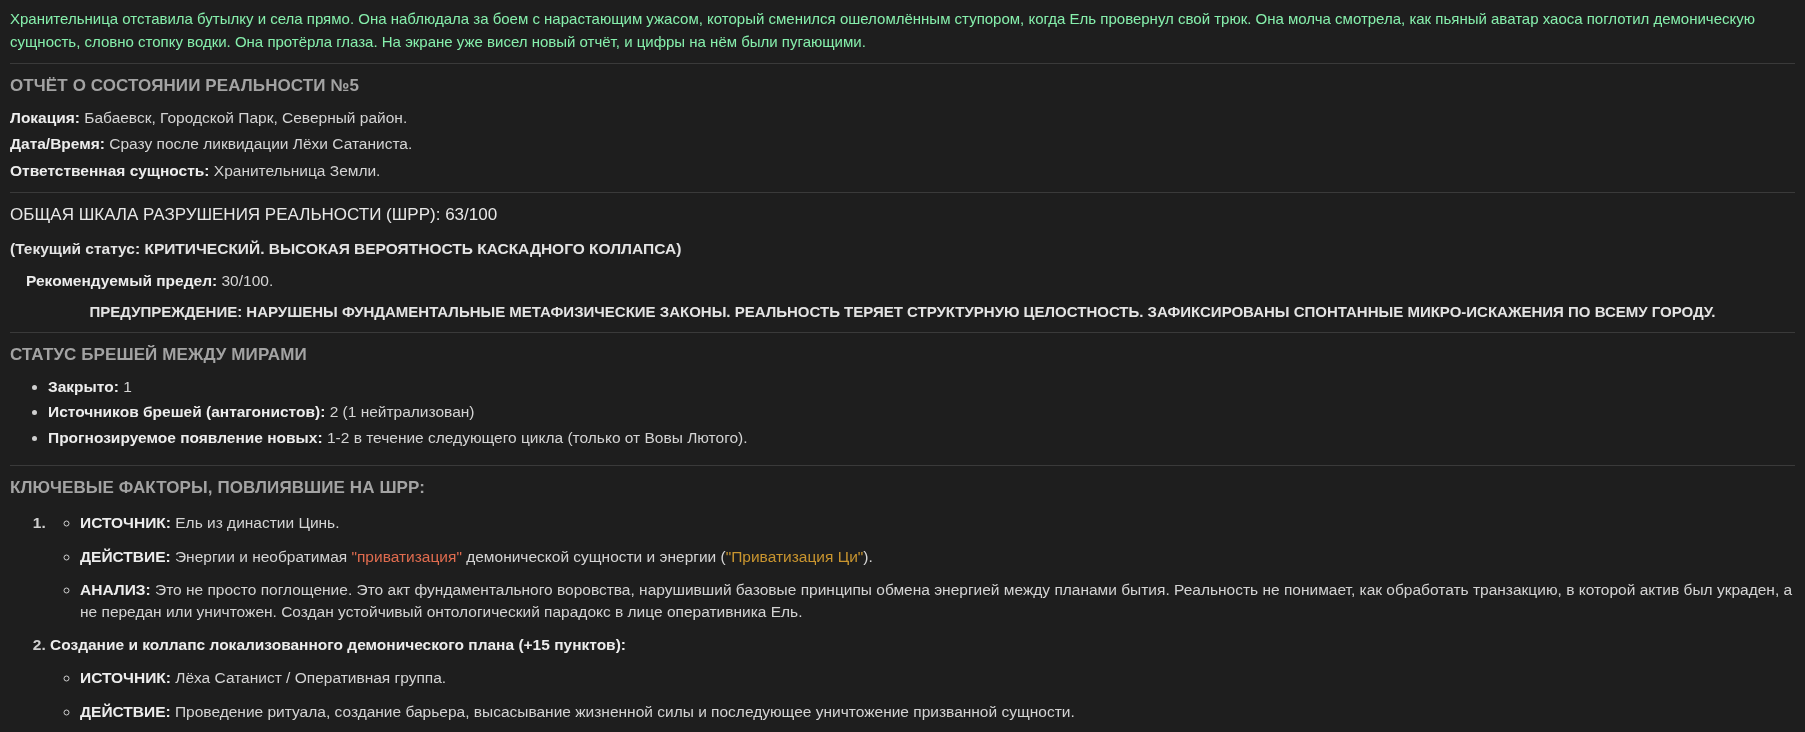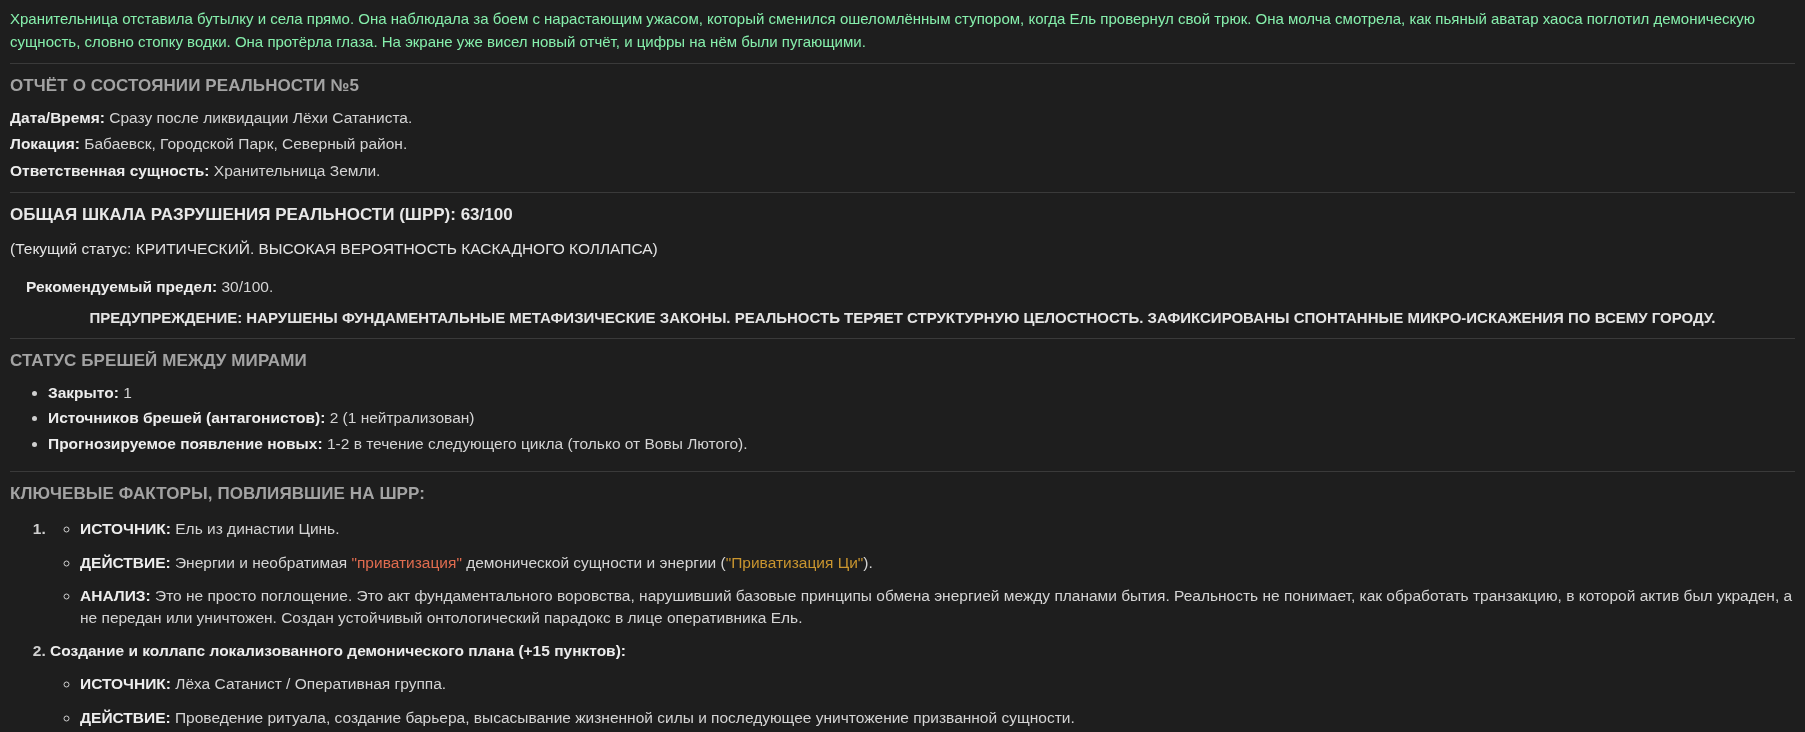--- a/index.html
+++ b/index.html
@@ -35,28 +35,28 @@
     margin: 0 0 8px 0;
     letter-spacing: 0.1px;
   }
   .meta-line {
     margin: 0 0 4px 0;
     color: #d4d4d4;
   }
   .meta-line b { color: #ededed; }
   .shr-title {
     font-size: 17px;
-    font-weight: bold;
+    font-weight: normal;
     color: #e8e8e8;
     margin: 0 0 10px 0;
   }
   .status-line {
-    font-weight: normal;
+    font-weight: bold;
     color: #e4e4e4;
-    margin: 0 0 16px 0;
+    margin: 0 0 10px 0;
   }
   .limit-line {
     margin: 0 0 8px 16px;
     color: #d4d4d4;
   }
   .limit-line b { color: #ededed; }
   .warn-line {
     font-weight: bold;
     color: #e4e4e4;
     margin: 0 0 4px 0;
@@ -102,26 +102,26 @@
 
 <div>
 
   <p class="intro">Хранительница отставила бутылку и села прямо. Она наблюдала за боем с нарастающим ужасом, который сменился ошеломлённым ступором, когда Ель провернул свой трюк. Она молча смотрела, как пьяный аватар хаоса поглотил демоническую сущность, словно стопку водки. Она протёрла глаза. На экране уже висел новый отчёт, и цифры на нём были пугающими.</p>
 
   <hr class="sep">
 
   <h2 class="section">ОТЧЁТ О СОСТОЯНИИ РЕАЛЬНОСТИ №5</h2>
 
   <p class="meta-line">
+    <b>Локация:</b>
+    <span>Бабаевск, Городской Парк, Северный район.</span>
+  </p>
+  <p class="meta-line">
     <b>Дата/Время:</b>
     <span>Сразу после ликвидации Лёхи Сатаниста.</span>
-  </p>
-  <p class="meta-line">
-    <b>Локация:</b>
-    <span>Бабаевск, Городской Парк, Северный район.</span>
   </p>
   <p class="meta-line">
     <b>Ответственная сущность:</b>
     <span>Хранительница Земли.</span>
   </p>
 
   <hr class="sep">
 
   <h2 class="shr-title">ОБЩАЯ ШКАЛА РАЗРУШЕНИЯ РЕАЛЬНОСТИ (ШРР): 63/100</h2>
   <p class="status-line">(Текущий статус: КРИТИЧЕСКИЙ. ВЫСОКАЯ ВЕРОЯТНОСТЬ КАСКАДНОГО КОЛЛАПСА)</p>

